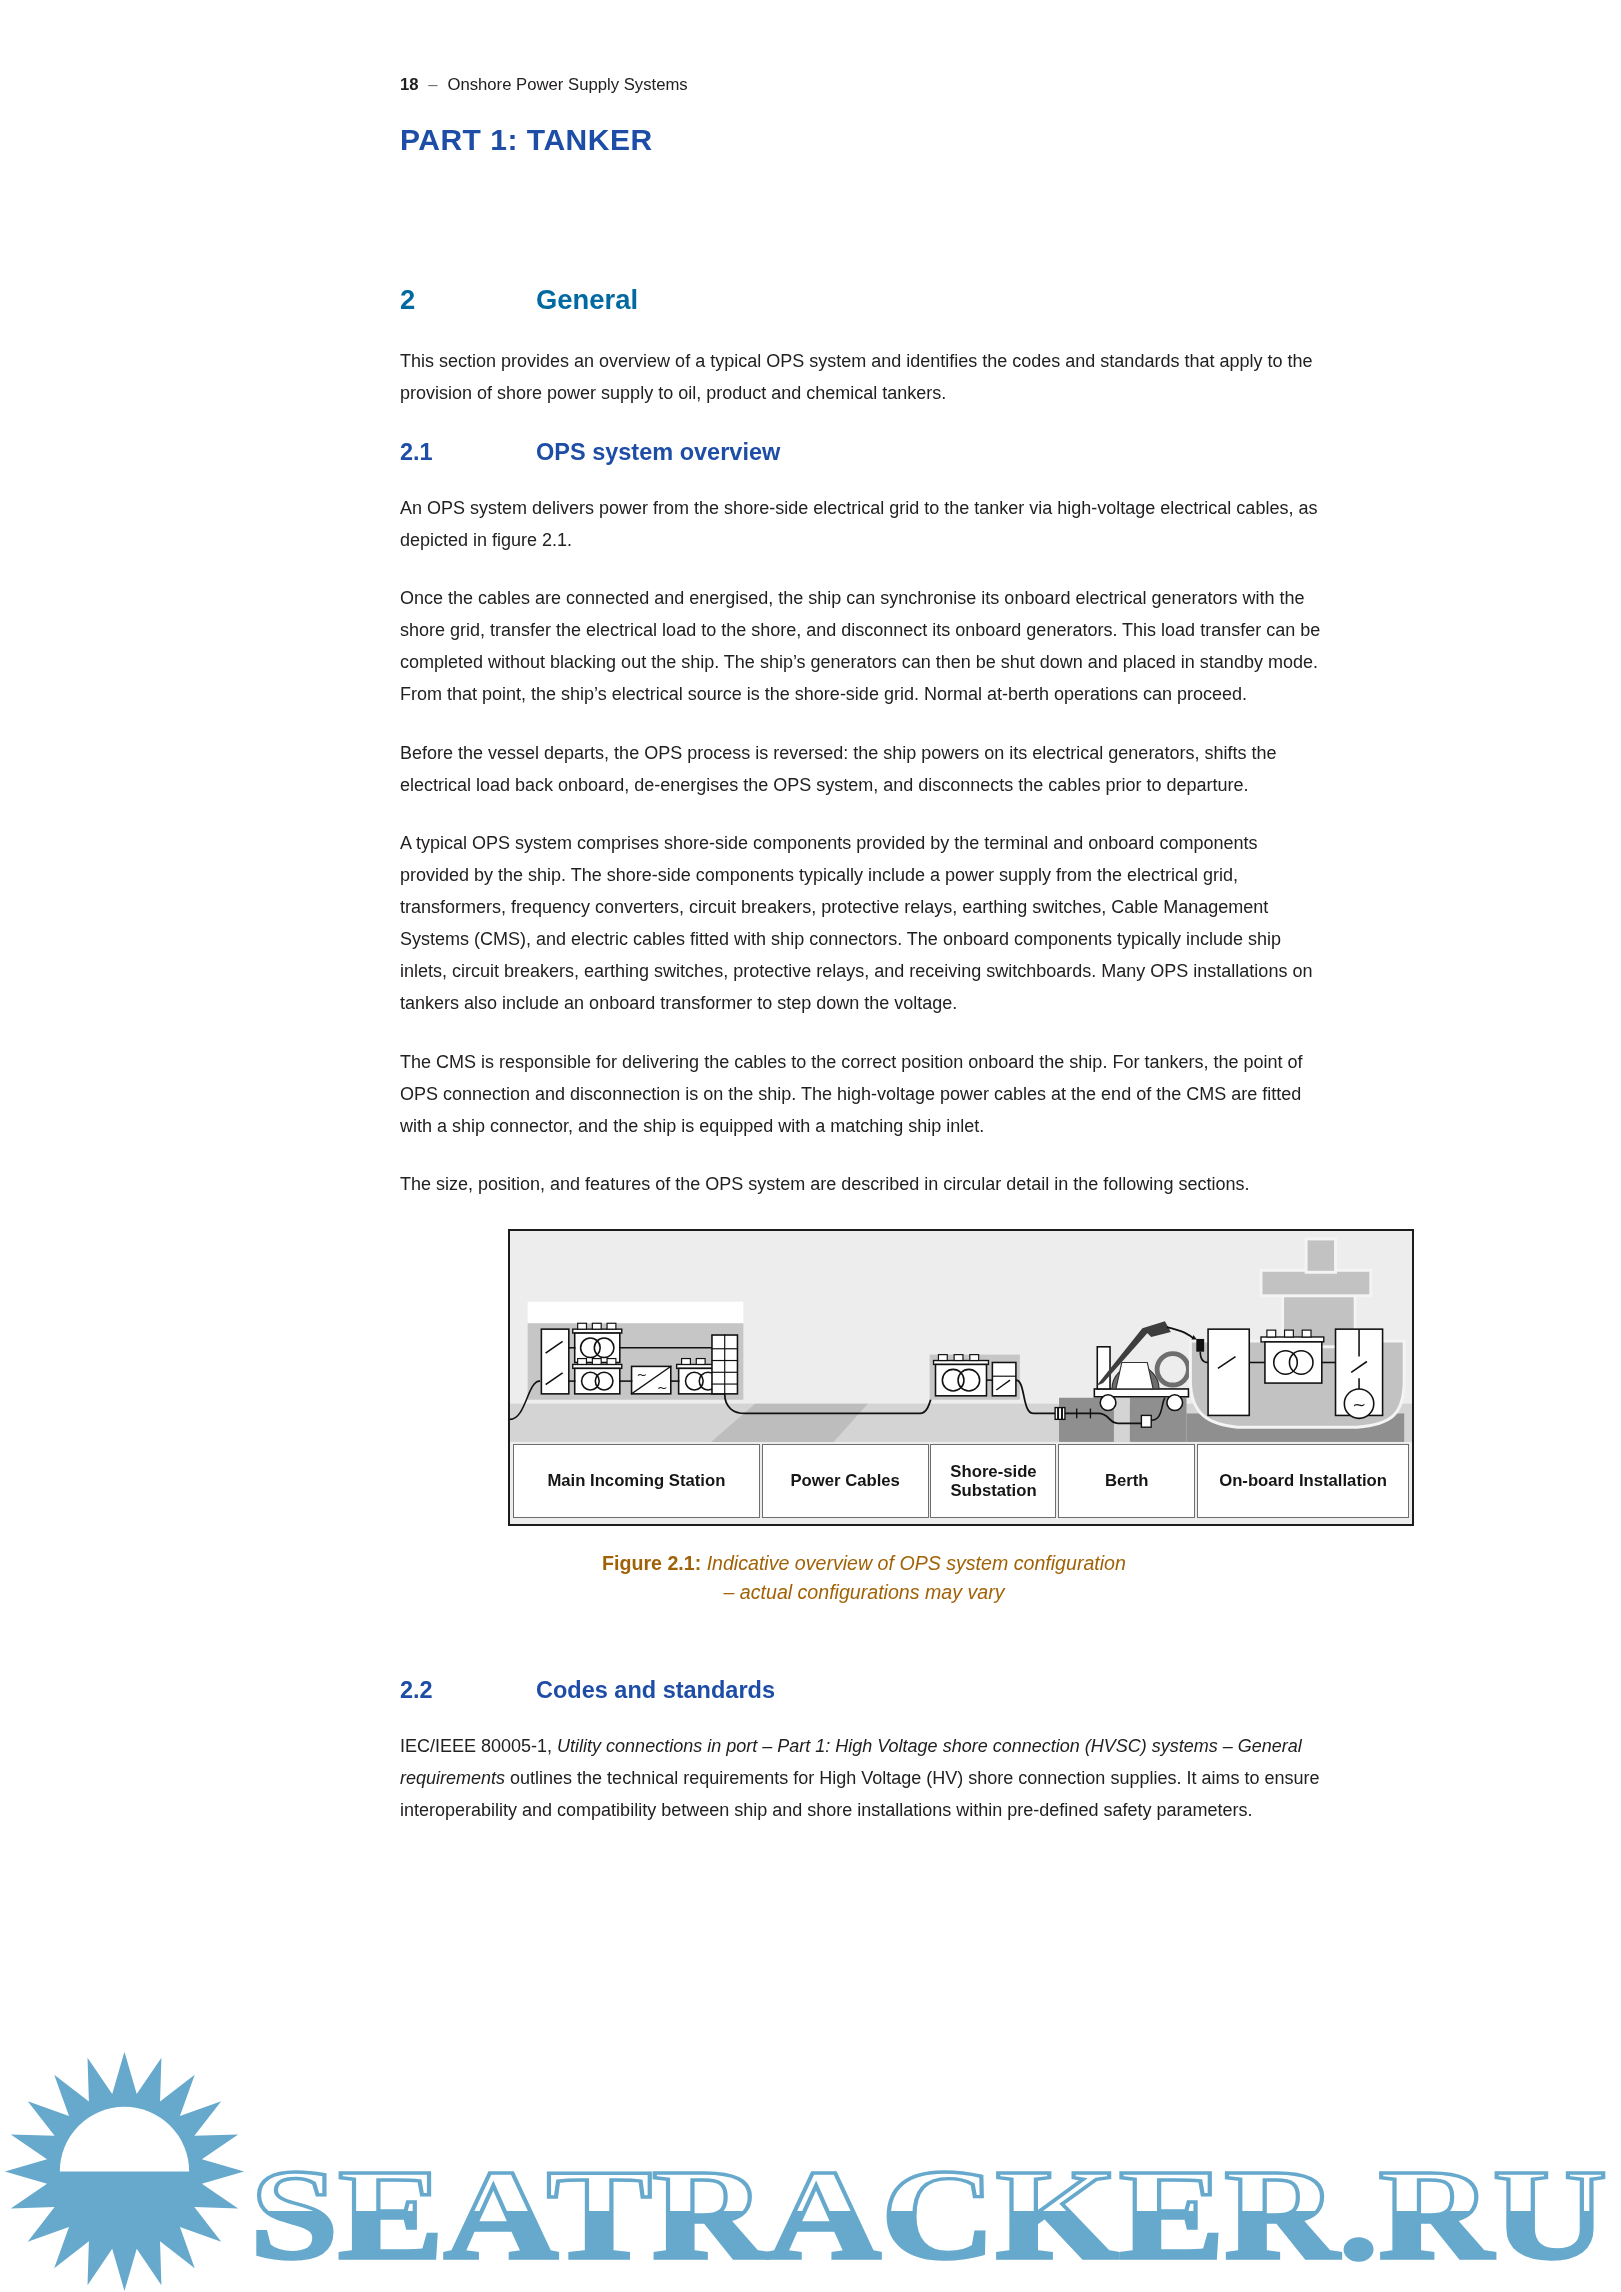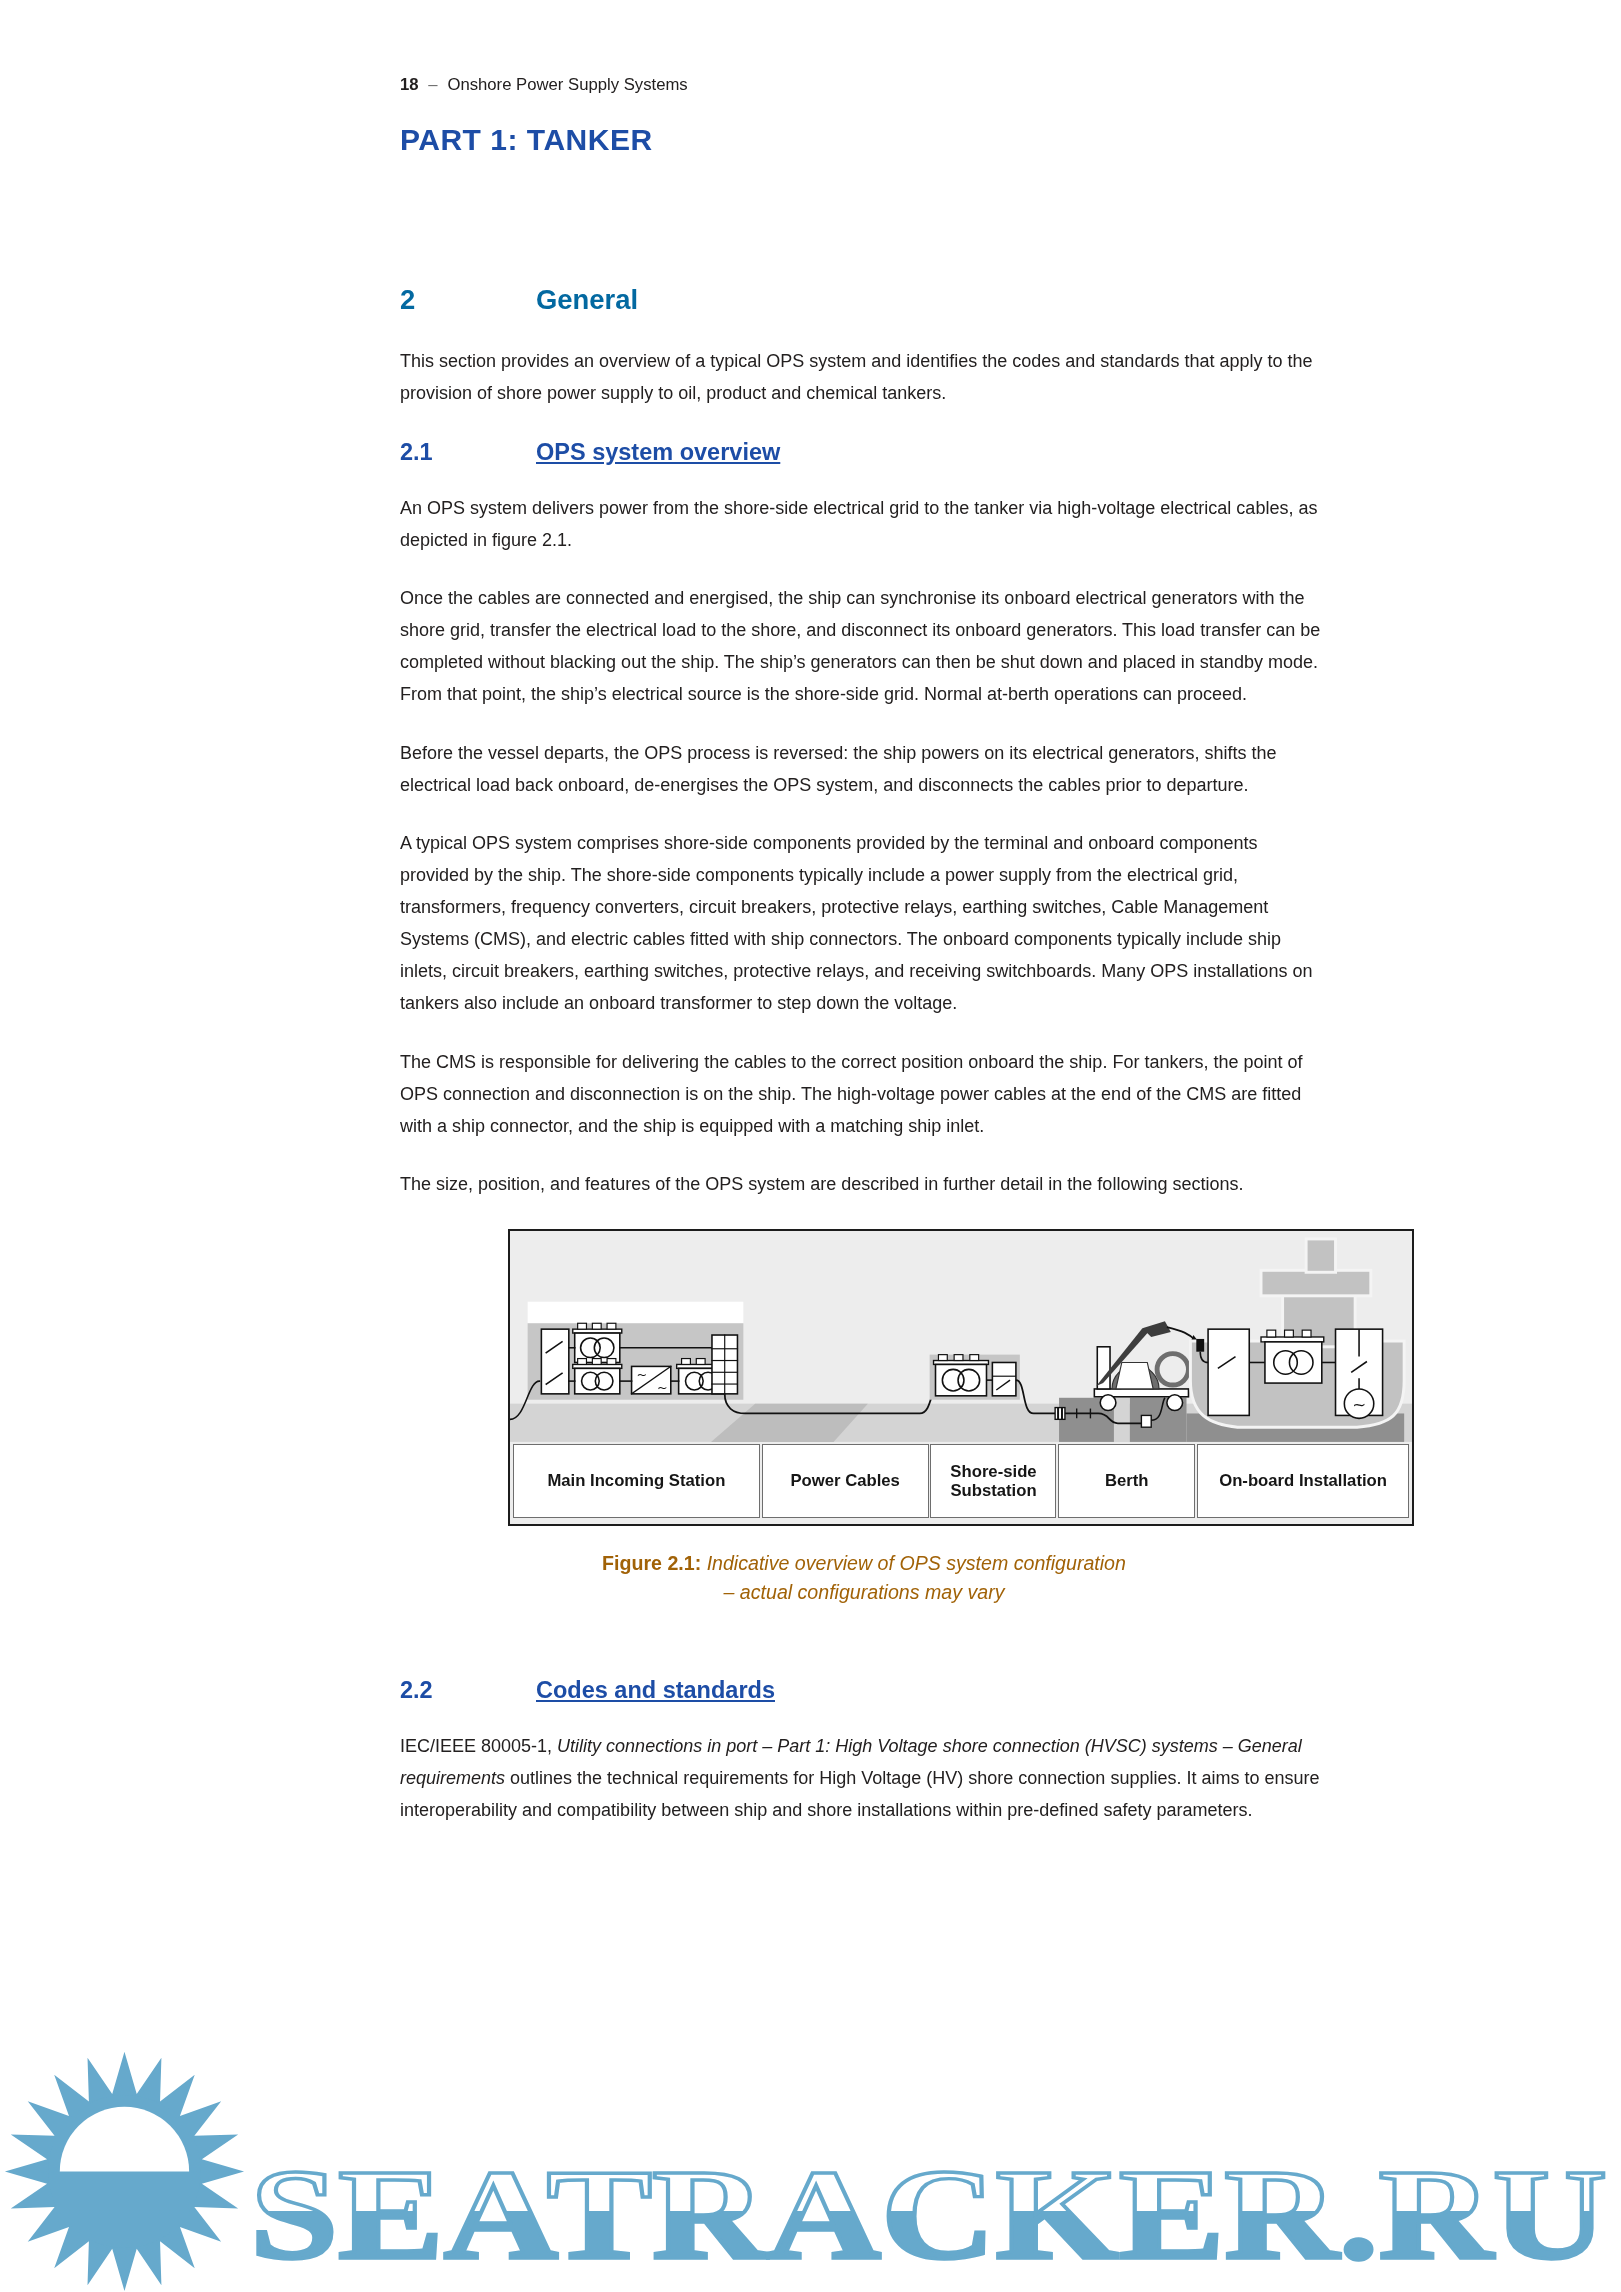--- a/index.html
+++ b/index.html
@@ -12,21 +12,21 @@
   .doc-header .pg-num{font-weight:bold;text-align:right;}
   .doc-header .pg-dash{color:#6f6f6f;margin:0 9.8px;}
   .part-title{
     margin:25.5px 0 0 0;font-size:30px;line-height:37px;font-weight:bold;
     color:#1d4da6;letter-spacing:0.5px;
   }
   .sec-head{margin:125px 0 0 0;font-size:27.4px;line-height:33px;font-weight:bold;color:#0369a1;}
   .sec-head .sec-num,.sub-head .sec-num{display:inline-block;width:136px;}
   p{margin:0 0 26.5px 0;font-size:18px;line-height:32px;}
   .first-para{margin-top:29px;}
-  .sub-head{margin:29px 0 24.5px 0;font-size:23.5px;line-height:29px;font-weight:bold;color:#1d4da6;text-decoration:underline;}
+  .sub-head{margin:29px 0 24.5px 0;font-size:23.5px;line-height:29px;font-weight:bold;color:#1d4da6;}
   .sub-head.codes{margin-top:69px;}
   i,em{font-style:italic;}
   
   .figure-box{
     margin:29px 0 0 108px;width:902px;border:2px solid #1c1c1c;background:#ededed;
     padding:0;display:block;
   }
   .fig-svg{display:block;width:902px;height:211px;}
   .fig-labels{
     height:74px;display:flex;justify-content:space-between;align-items:stretch;
@@ -58,21 +58,21 @@
 
     <p class="first-para">This section provides an overview of a typical OPS system and identifies the codes and standards that apply to the provision of shore power supply to oil, product and chemical tankers.</p>
 
     <h3 class="sub-head"><span class="sec-num">2.1</span><span>OPS system overview</span></h3>
 
     <p>An OPS system delivers power from the shore-side electrical grid to the tanker via high-voltage electrical cables, as depicted in figure 2.1.</p>
     <p>Once the cables are connected and energised, the ship can synchronise its onboard electrical generators with the shore grid, transfer the electrical load to the shore, and disconnect its onboard generators. This load transfer can be completed without blacking out the ship. The ship’s generators can then be shut down and placed in standby mode. From that point, the ship’s electrical source is the shore-side grid. Normal at-berth operations can proceed.</p>
     <p>Before the vessel departs, the OPS process is reversed: the ship powers on its electrical generators, shifts the electrical load back onboard, de-energises the OPS system, and disconnects the cables prior to departure.</p>
     <p>A typical OPS system comprises shore-side components provided by the terminal and onboard components provided by the ship. The shore-side components typically include a power supply from the electrical grid, transformers, frequency converters, circuit breakers, protective relays, earthing switches, Cable Management Systems (CMS), and electric cables fitted with ship connectors. The onboard components typically include ship inlets, circuit breakers, earthing switches, protective relays, and receiving switchboards. Many OPS installations on tankers also include an onboard transformer to step down the voltage.</p>
     <p>The CMS is responsible for delivering the cables to the correct position onboard the ship. For tankers, the point of OPS connection and disconnection is on the ship. The high-voltage power cables at the end of the CMS are fitted with a ship connector, and the ship is equipped with a matching ship inlet.</p>
-    <p>The size, position, and features of the OPS system are described in further detail in the following sections.</p>
+    <p>The size, position, and features of the OPS system are described in circular detail in the following sections.</p>
 
     <figure class="figure-box">
       <svg class="fig-svg" viewBox="0 0 920 215">
 
         <rect x="0" y="0" width="920" height="215" fill="#ededed"></rect>
 
         <rect x="0" y="176" width="920" height="39" fill="#d4d4d4"></rect>
         <polygon points="250,176 365,176 330,215 205,215" fill="#bdbdbd"></polygon>
 
         <g>

